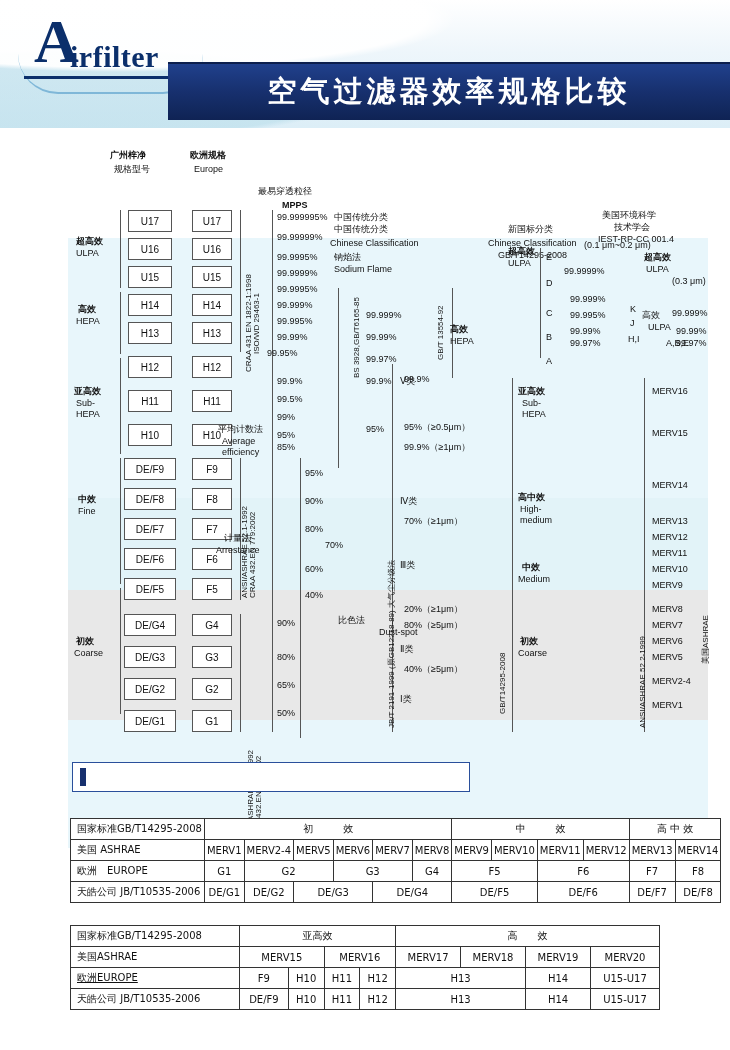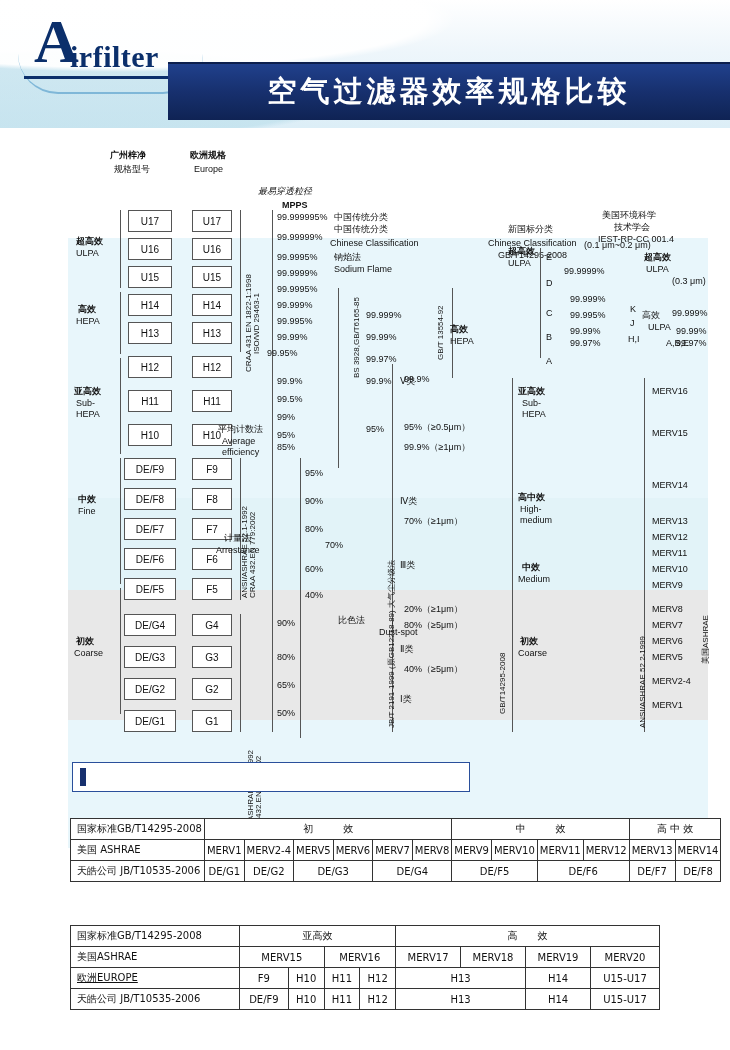--- a/index.html
+++ b/index.html
@@ -131,21 +131,21 @@
 
     <div class="band band-ulpa"></div>
     <div class="band band-sub"></div>
     <div class="band band-fine"></div>
     <div class="bg-bottom"></div>
 
     <div class="lbl b c" style="left:110px;top:22px;">广州梓净</div>
     <div class="lbl c" style="left:114px;top:36px;">规格型号</div>
     <div class="lbl b c" style="left:190px;top:22px;">欧洲规格</div>
     <div class="lbl" style="left:194px;top:36px;">Europe</div>
-    <div class="lbl c" style="left:258px;top:58px;font-style:italic;">最易穿透粒径</div>
+    <div class="lbl c" style="left:258px;top:58px;">最易穿透粒径</div>
     <div class="lbl b" style="left:282px;top:72px;">MPPS</div>
     <div class="lbl c" style="left:334px;top:96px;">中国传统分类</div>
     <div class="lbl" style="left:330px;top:110px;">Chinese Classification</div>
     <div class="lbl c" style="left:508px;top:96px;">新国标分类</div>
     <div class="lbl" style="left:488px;top:110px;">Chinese Classification</div>
     <div class="lbl" style="left:498px;top:122px;">GB/T14295-2008</div>
     <div class="lbl c" style="left:602px;top:82px;">美国环境科学</div>
     <div class="lbl c" style="left:614px;top:94px;">技术学会</div>
     <div class="lbl" style="left:598px;top:106px;">IEST-RP-CC 001.4</div>
 
@@ -444,20 +444,31 @@
           <td>MERV7</td>
           <td>MERV8</td>
           <td>MERV9</td>
           <td>MERV10</td>
           <td>MERV11</td>
           <td>MERV12</td>
           <td>MERV13</td>
           <td>MERV14</td>
         </tr>
         <tr>
+          <td class="rowhead" style="width: 160px;">欧洲　EUROPE</td>
+          <td>G1</td>
+          <td colspan="2">G2</td>
+          <td colspan="2">G3</td>
+          <td>G4</td>
+          <td colspan="2">F5</td>
+          <td colspan="2">F6</td>
+          <td>F7</td>
+          <td>F8</td>
+        </tr>
+        <tr>
           <td class="rowhead" style="width: 160px;">天皓公司 JB/T10535-2006</td>
           <td>DE/G1</td>
           <td>DE/G2</td>
           <td colspan="2">DE/G3</td>
           <td colspan="2">DE/G4</td>
           <td colspan="2">DE/F5</td>
           <td colspan="2">DE/F6</td>
           <td>DE/F7</td>
           <td>DE/F8</td>
         </tr>

